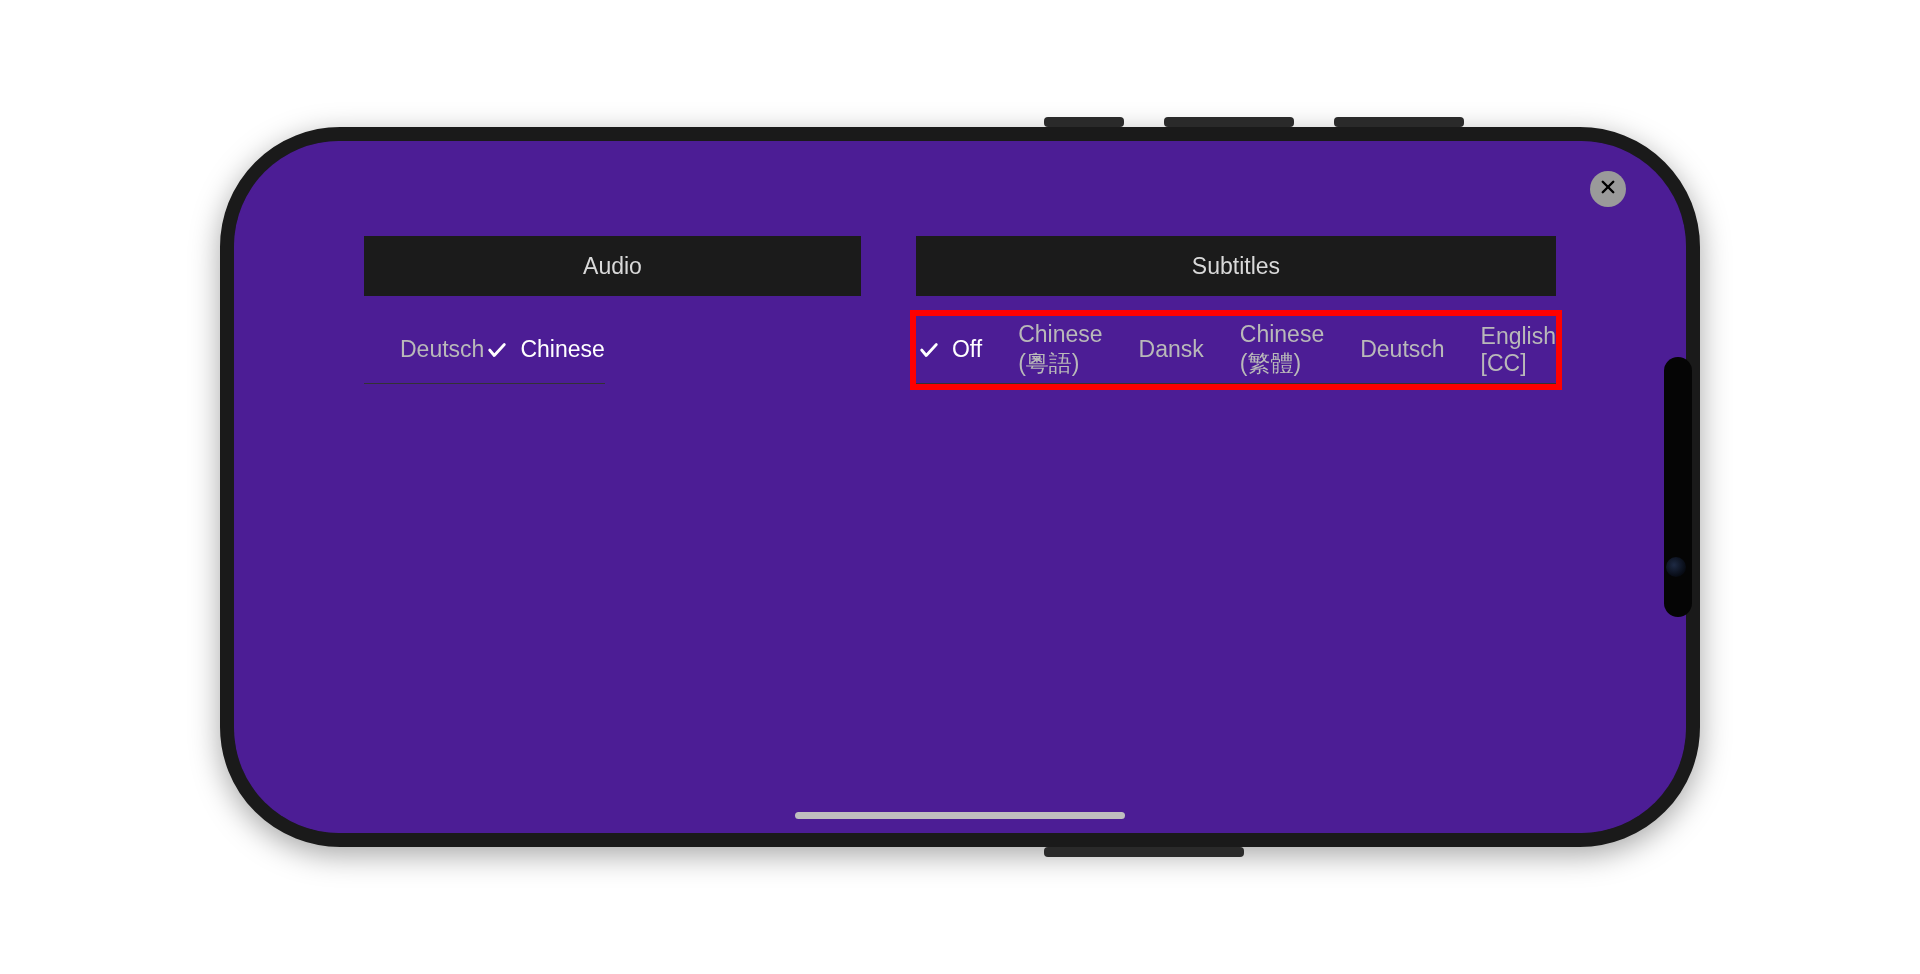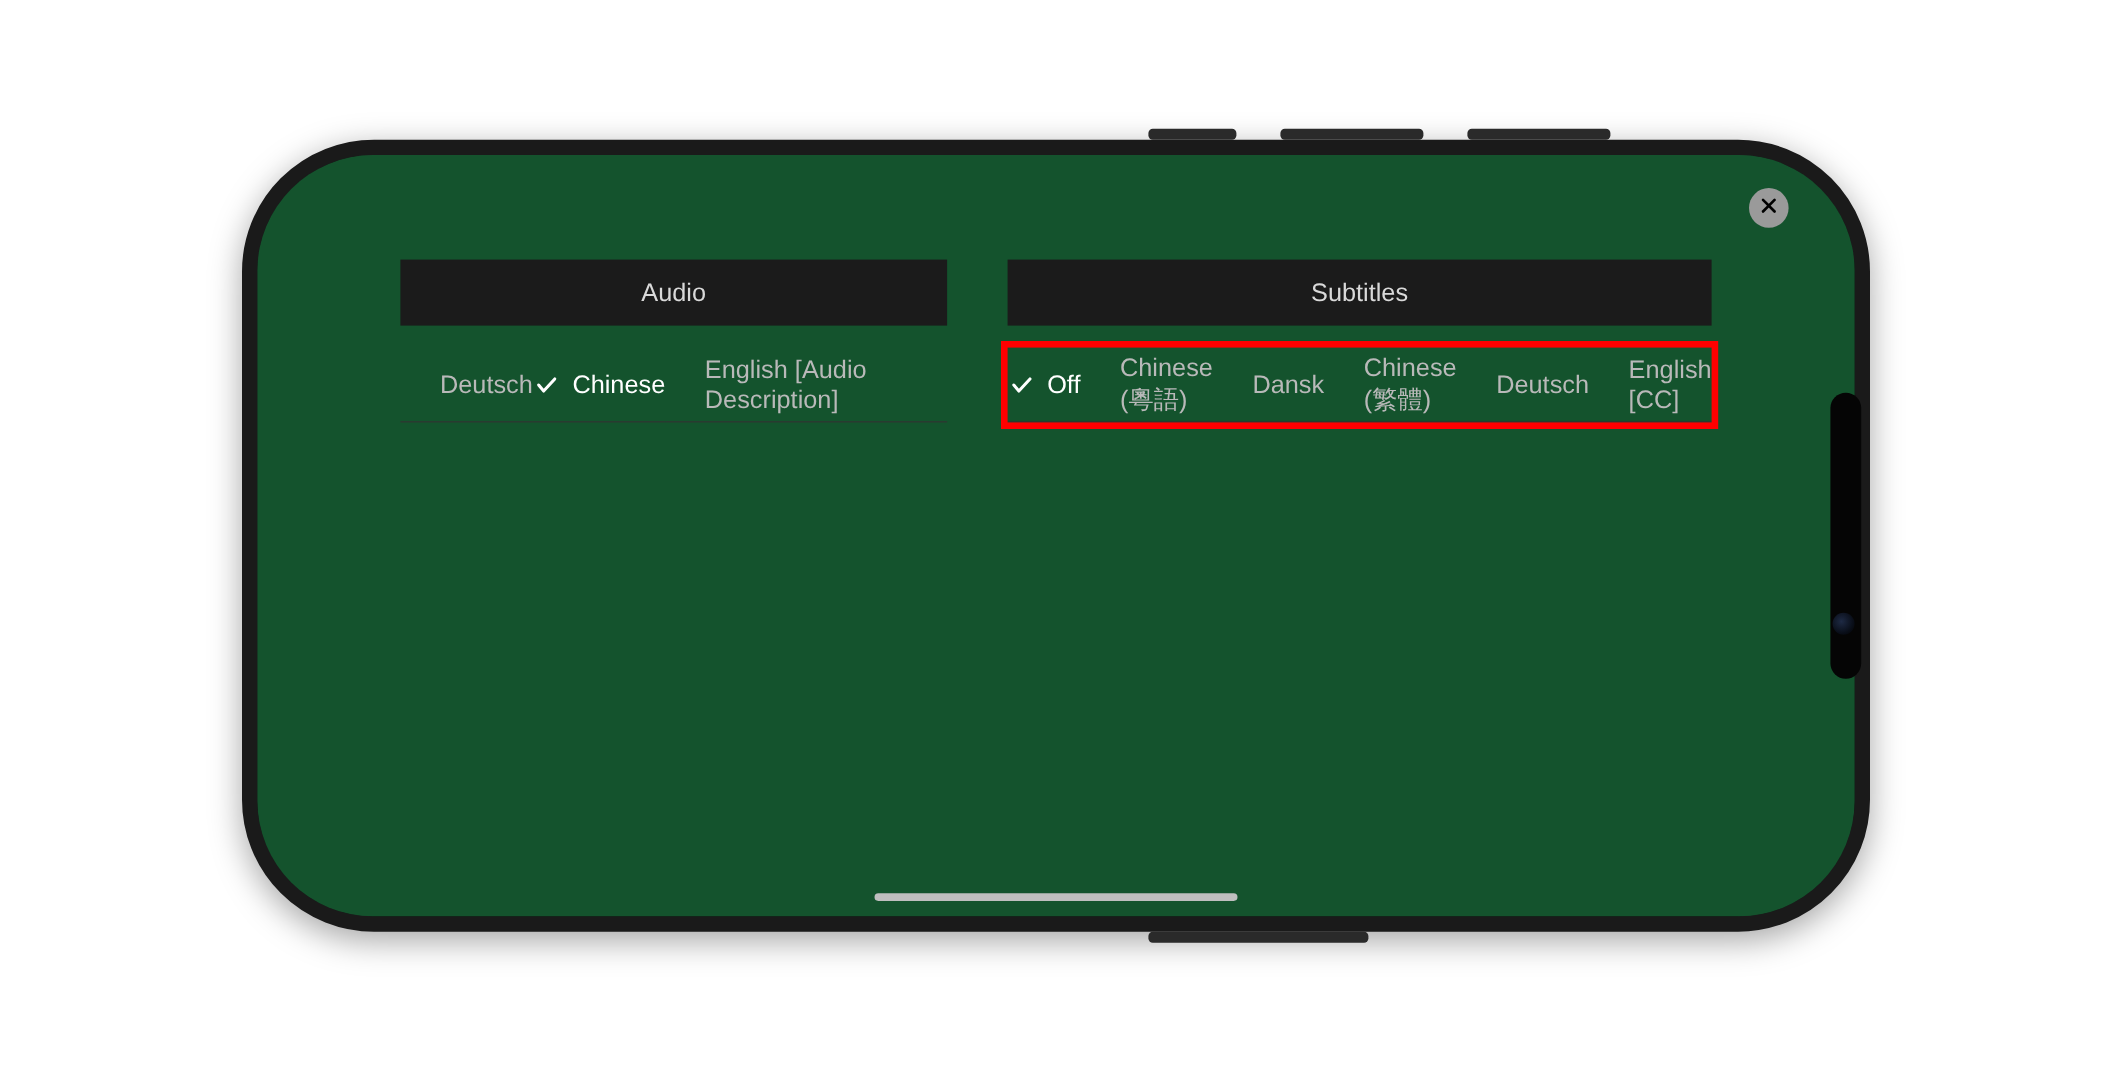--- a/index.html
+++ b/index.html
@@ -71,21 +71,21 @@
       background: #bfbfbf;
       border-radius: 4px;
     }
 
     
     .screen {
       position: absolute;
       inset: 0;
       border-radius: 105px;
       overflow: hidden;
-      background: #14532d;
+      background: #4c1d95;
     }
 
     
     .close-btn {
       position: absolute;
       top: 30px;
       right: 60px;
       width: 36px;
       height: 36px;
       border-radius: 50%;
@@ -189,23 +189,20 @@
             <div class="option">
               <span class="label">Deutsch</span>
             </div>
             <div class="option selected">
               <span class="check">
                 <svg viewBox="0 0 24 24" fill="none" stroke="#fff" stroke-width="3" stroke-linecap="round" stroke-linejoin="round">
                   <polyline points="4 12 9 18 20 6"></polyline>
                 </svg>
               </span>
               <span class="label">Chinese</span>
-            </div>
-            <div class="option">
-              <span class="label">English [Audio Description]</span>
             </div>
           </div>
       </div>
 
       <div class="col" style="position:relative;">
         <div class="col-header">
           <span>Subtitles</span>
         </div>
         <div class="options" id="subtitle-list" style="position:relative;">
             <div class="option selected">

